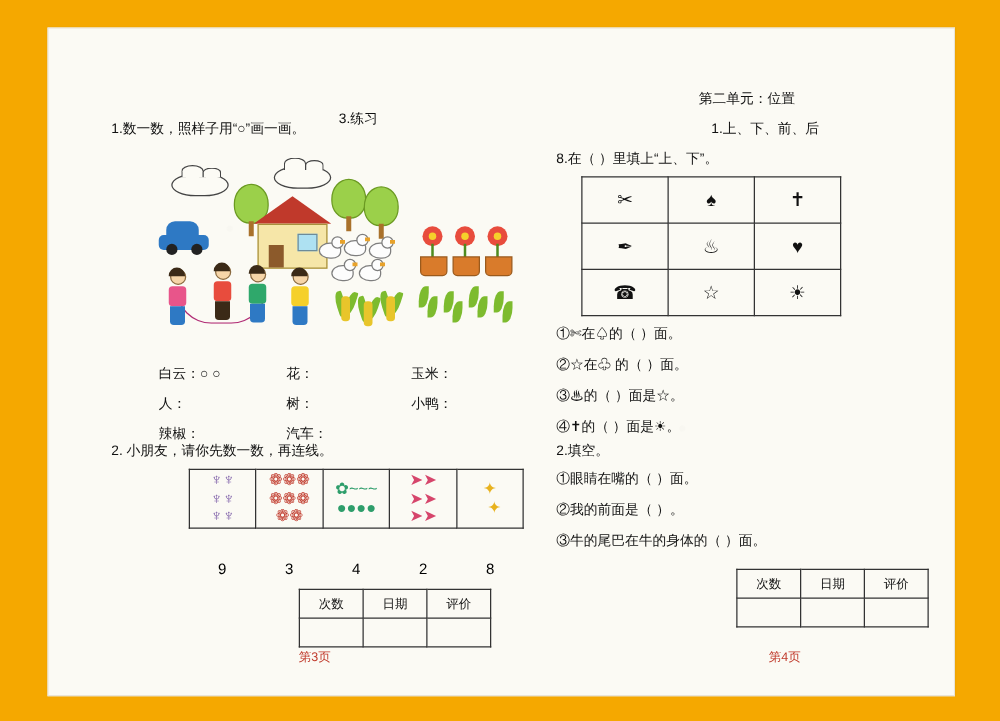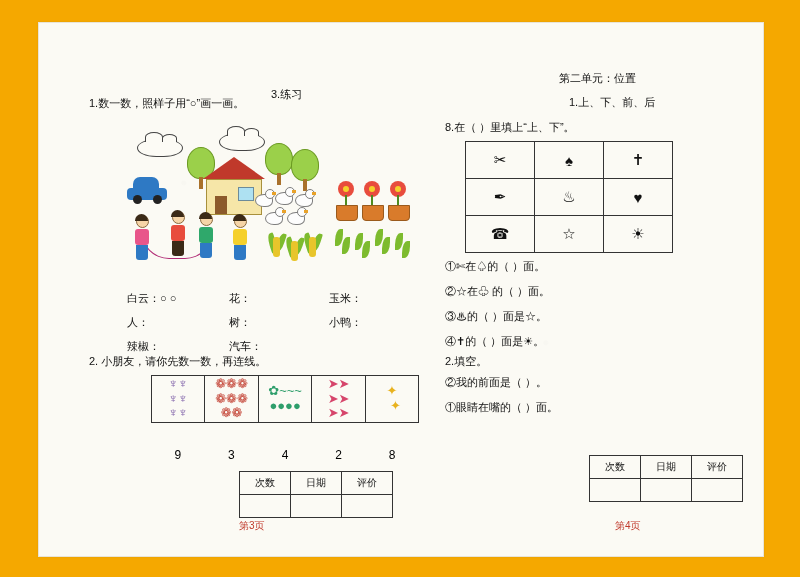--- a/index.html
+++ b/index.html
@@ -538,22 +538,23 @@
     <div class="rlist" id="r-items">
       <div class="rline">①✄在♤的（        ）面。</div>
       <div class="rline">②☆在♧ 的（        ）面。</div>
       <div class="rline">③♨的（        ）面是☆。</div>
       <div class="rline">④✝的（        ）面是☀。</div>
     </div>
 
     <div class="t" id="r-q2">2.填空。</div>
 
     <div class="rlist" id="r-items2">
+      <div class="rline">①眼睛在嘴的（        ）面。</div>
       <div class="rline">②我的前面是（             ）。</div>
-      <div class="rline">①眼睛在嘴的（        ）面。</div>
+      <div class="rline">③牛的尾巴在牛的身体的（        ）面。</div>
     </div>
 
     <table class="score-table" id="r-score">
       <tbody>
           <tr>
         <td>次数</td>
         <td>日期</td>
         <td>评价</td>
       </tr>
       <tr>

